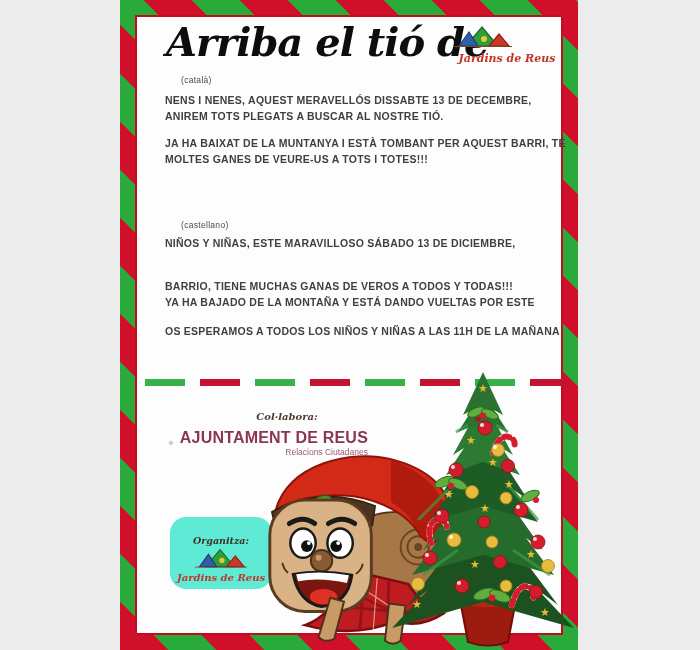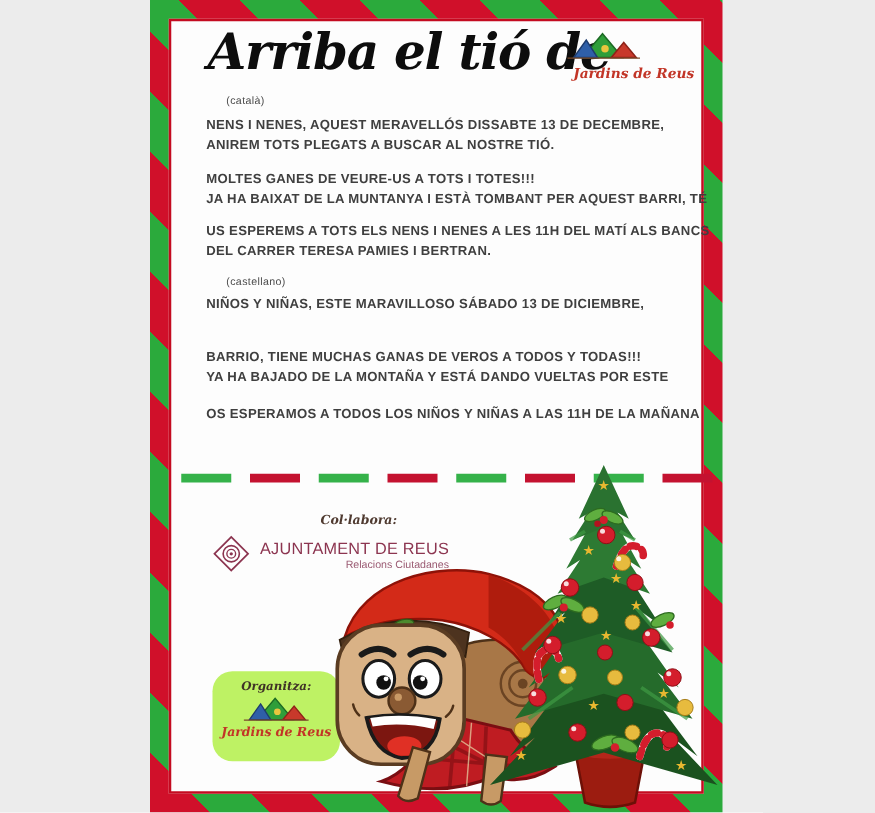--- a/index.html
+++ b/index.html
@@ -47,26 +47,26 @@
   .divider { position:absolute; left:8px; top:362px; width:425px; height:7px; display:flex; }
   .dash { width:40px; height:7px; margin-right:15px; flex:none; }
 
   .collab { position:absolute; left:31px; top:394px; width:200px; }
   .collab-label {
     font-family:"DejaVu Serif", serif; font-style:italic; font-weight:bold;
     font-size:10px; color:#4f3a30; margin-left:38px; margin-bottom:4px;text-align:center;
   }
   .collab-row { display:flex; align-items:center; }
   .collab-text { margin-left:6px; }
-  .collab-name { font-size:13px; font-weight:normal; color:#8c3550; letter-spacing:.2px; white-space:nowrap; }
+  .collab-name { font-size:16px; font-weight:bold; color:#8c3550; letter-spacing:.2px; white-space:nowrap; }
   .collab-dept { font-size:8.5px; color:#9a5a72; white-space:nowrap;text-align:right; }
 
   .organizer {
-    position:absolute; left:33px; top:520px; width:102px; height:72px;
-    background:#bef264; border-radius:16px; text-align:center; padding-top:7px;
+    position:absolute; left:33px; top:500px; width:102px; height:72px;
+    background:#5eead4; border-radius:16px; text-align:center; padding-top:18px;
   }
   .org-label {
     font-family:"DejaVu Serif", serif; font-style:italic; font-weight:bold;
     font-size:9.5px; color:#3f3226;
   }
   .organizer .jardins-name { font-size:10px; }
 
   .tio-wrap  { position:absolute; left:125px; top:431px; width:205px; height:198px; }
   .tree-wrap { position:absolute; left:251px; top:353px; width:190px; height:280px; }
   svg { display:block; }
@@ -92,26 +92,22 @@
         </svg>
         <div class="jardins-name">Jardins de Reus</div>
       </div>
 
       <div class="lang-label lbl-ca">(català)</div>
       <div class="para p1">
         <div class="line">NENS I NENES, AQUEST MERAVELLÓS DISSABTE 13 DE DECEMBRE,</div>
         <div class="line">ANIREM TOTS PLEGATS A BUSCAR AL NOSTRE TIÓ.</div>
       </div>
       <div class="para p2">
+        <div class="line">JA HA BAIXAT DE LA MUNTANYA I ESTÀ TOMBANT PER AQUEST BARRI, TÉ</div>
         <div class="line">MOLTES GANES DE VEURE-US A TOTS I TOTES!!!</div>
-        <div class="line">JA HA BAIXAT DE LA MUNTANYA I ESTÀ TOMBANT PER AQUEST BARRI, TÉ</div>
-      </div>
-      <div class="para p3">
-        <div class="line">US ESPEREMS A TOTS ELS NENS I NENES A LES 11H DEL MATÍ ALS BANCS</div>
-        <div class="line">DEL CARRER TERESA PAMIES I BERTRAN.</div>
       </div>
 
       <div class="lang-label lbl-es">(castellano)</div>
       <div class="para p4">
         <div class="line">NIÑOS Y NIÑAS, ESTE MARAVILLOSO SÁBADO 13 DE DICIEMBRE,</div>
       </div>
       <div class="para p5">
         <div class="line">BARRIO, TIENE MUCHAS GANAS DE VEROS A TODOS Y TODAS!!!</div>
         <div class="line">YA HA BAJADO DE LA MONTAÑA Y ESTÁ DANDO VUELTAS POR ESTE</div>
       </div>

